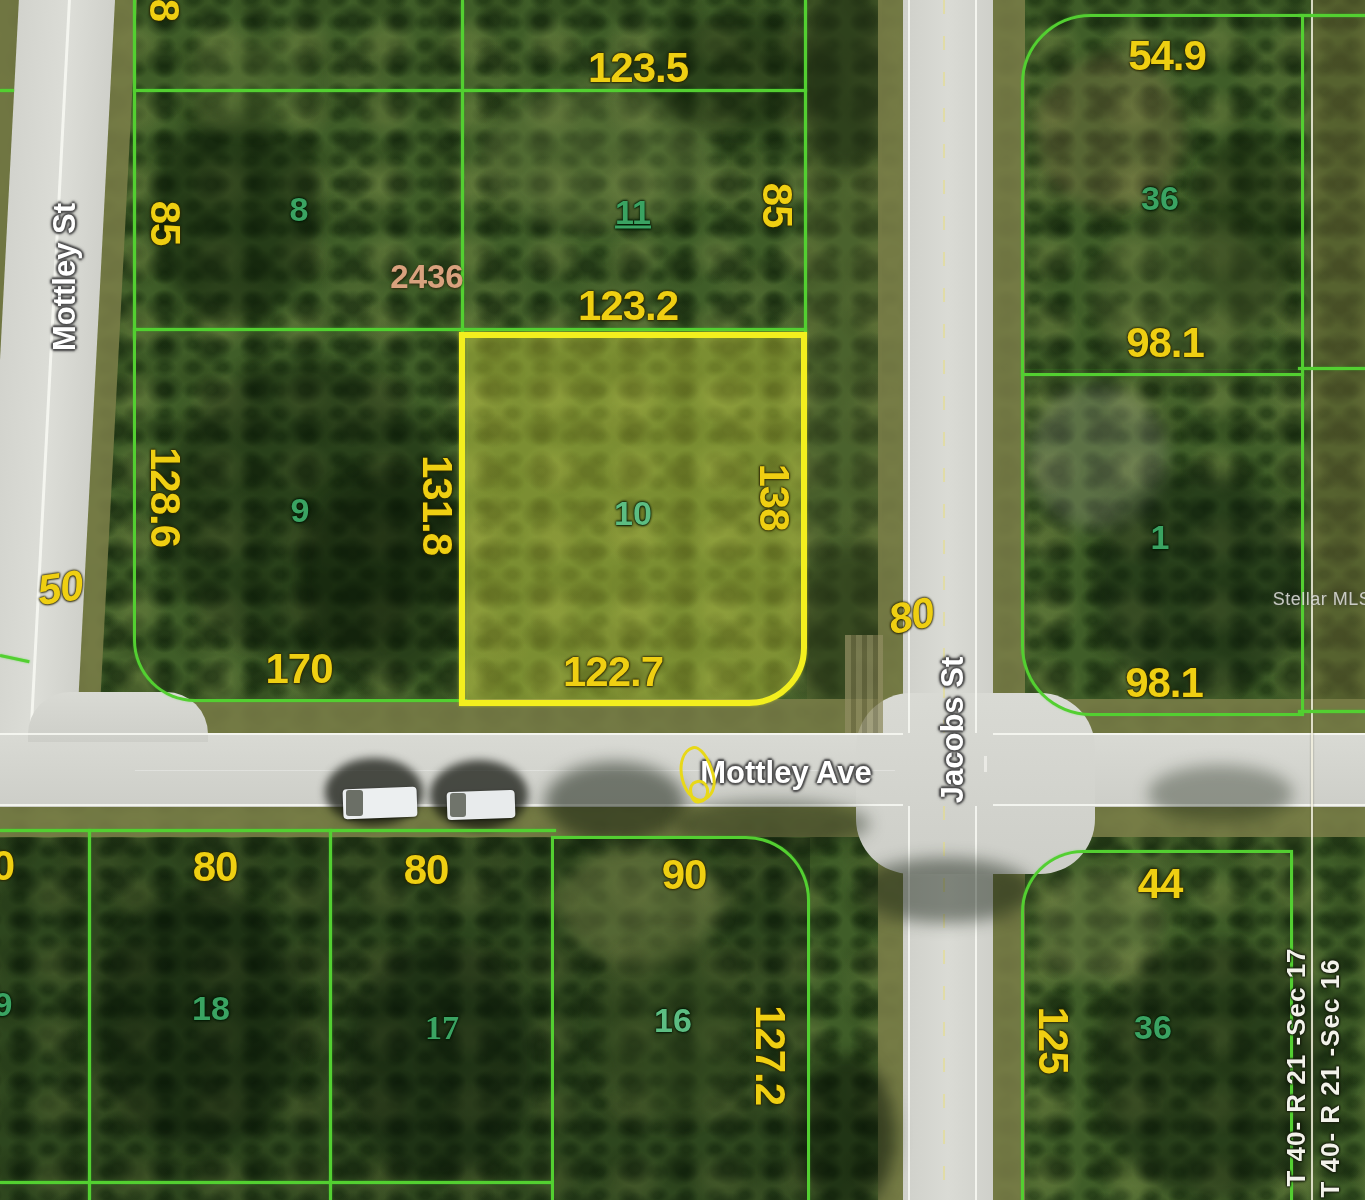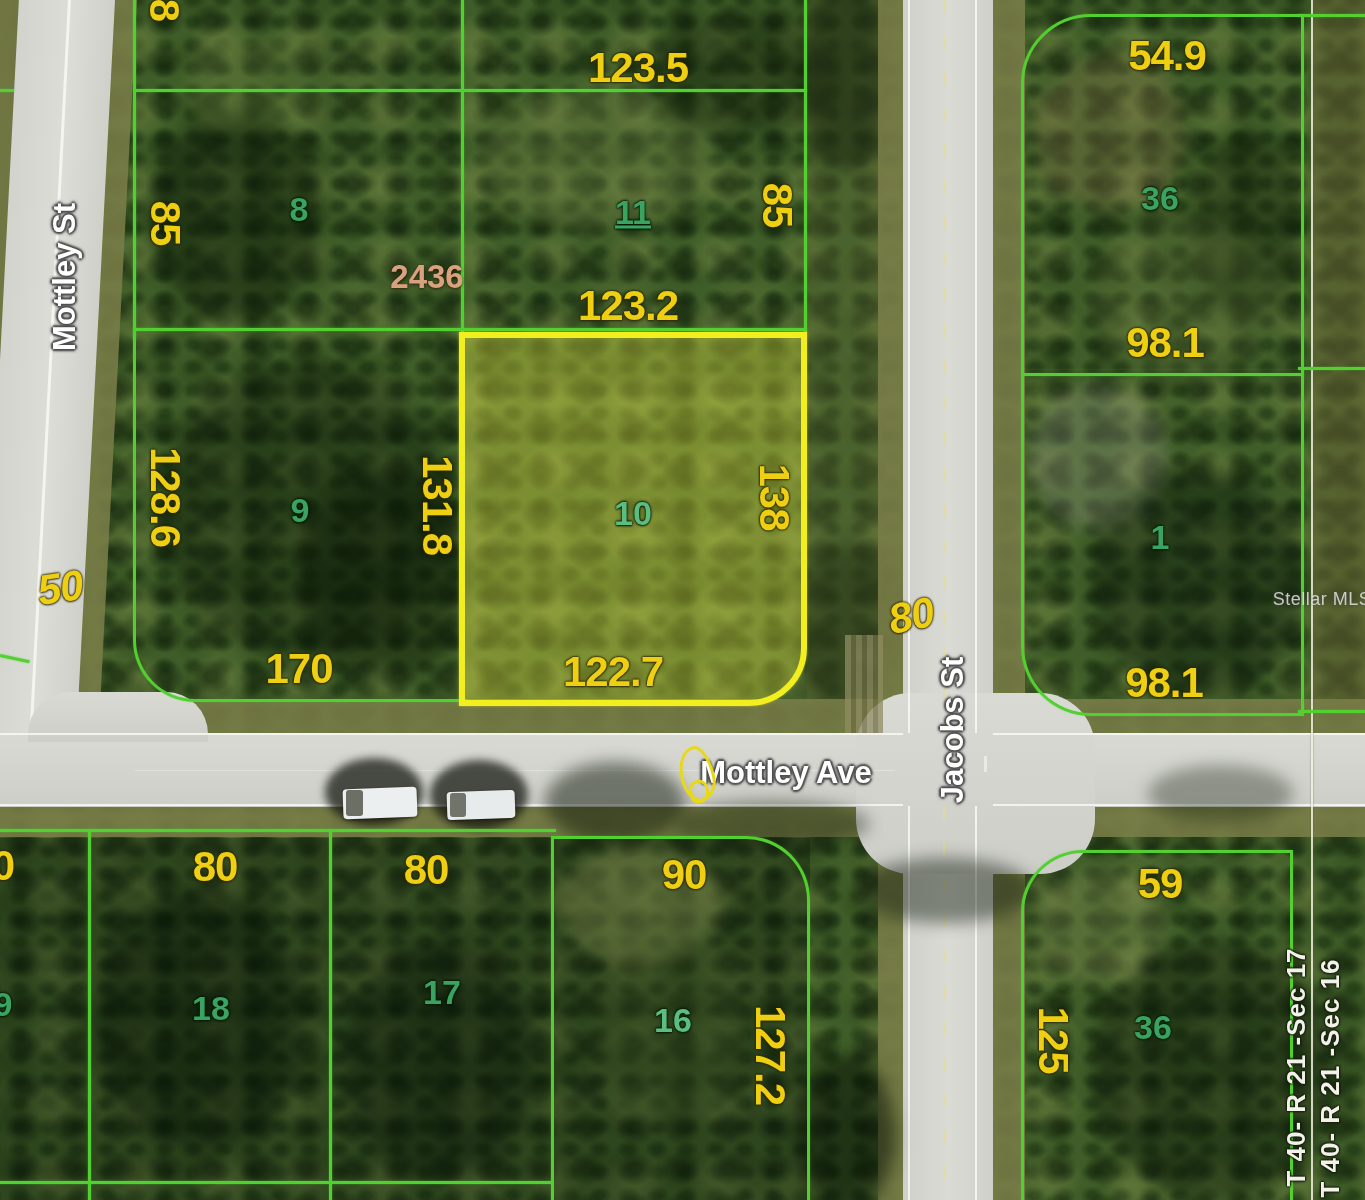--- a/index.html
+++ b/index.html
@@ -163,25 +163,25 @@
   <span class="lbl dim" style="left:1167px;top:56px;">54.9</span>
   <span class="lbl pnum" style="left:1160px;top:198px;">36</span>
   <span class="lbl dim" style="left:1165px;top:343px;">98.1</span>
   <span class="lbl pnum" style="left:1160px;top:537px;">1</span>
   <span class="lbl dim" style="left:1164px;top:683px;">98.1</span>
   <span class="lbl dim" style="left:3px;top:866px;">0</span>
   <span class="lbl pnum" style="left:3px;top:1004px;">9</span>
   <span class="lbl dim" style="left:215px;top:867px;">80</span>
   <span class="lbl pnum" style="left:211px;top:1008px;">18</span>
   <span class="lbl dim" style="left:426px;top:870px;">80</span>
-  <span class="lbl pnum" style="left:442px;top:992px;">17</span>
+  <span class="lbl pnum" style="left:442px;top:1028px;font-family:Liberation Serif, serif;">17</span>
   <span class="lbl dim" style="left:684px;top:875px;">90</span>
   <span class="lbl pnum lite" style="left:673px;top:1020px;">16</span>
   <span class="lbl dim r90" style="left:770px;top:1055px;">127.2</span>
-  <span class="lbl dim" style="left:1160px;top:884px;">59</span>
+  <span class="lbl dim" style="left:1160px;top:884px;">44</span>
   <span class="lbl dim r90" style="left:1053px;top:1040px;">125</span>
   <span class="lbl pnum" style="left:1153px;top:1027px;">36</span>
 
   <span class="lbl street rm90" style="left:65px;top:277px;">Mottley St</span>
   <span class="lbl street" style="left:786px;top:773px;">Mottley Ave</span>
   <span class="lbl street rm90" style="left:953px;top:730px;">Jacobs St</span>
   <span class="scribble" style="left:680px;top:746px;">
       <i></i>
     </span>
 

